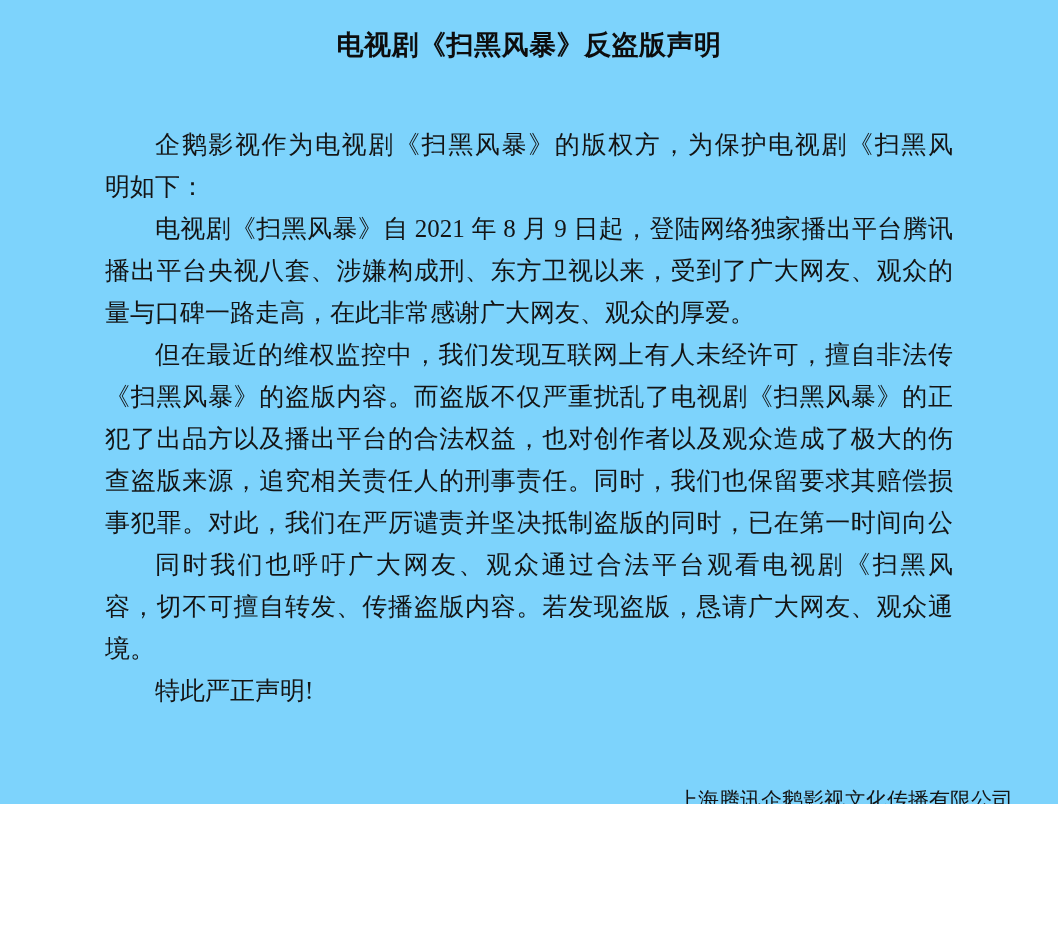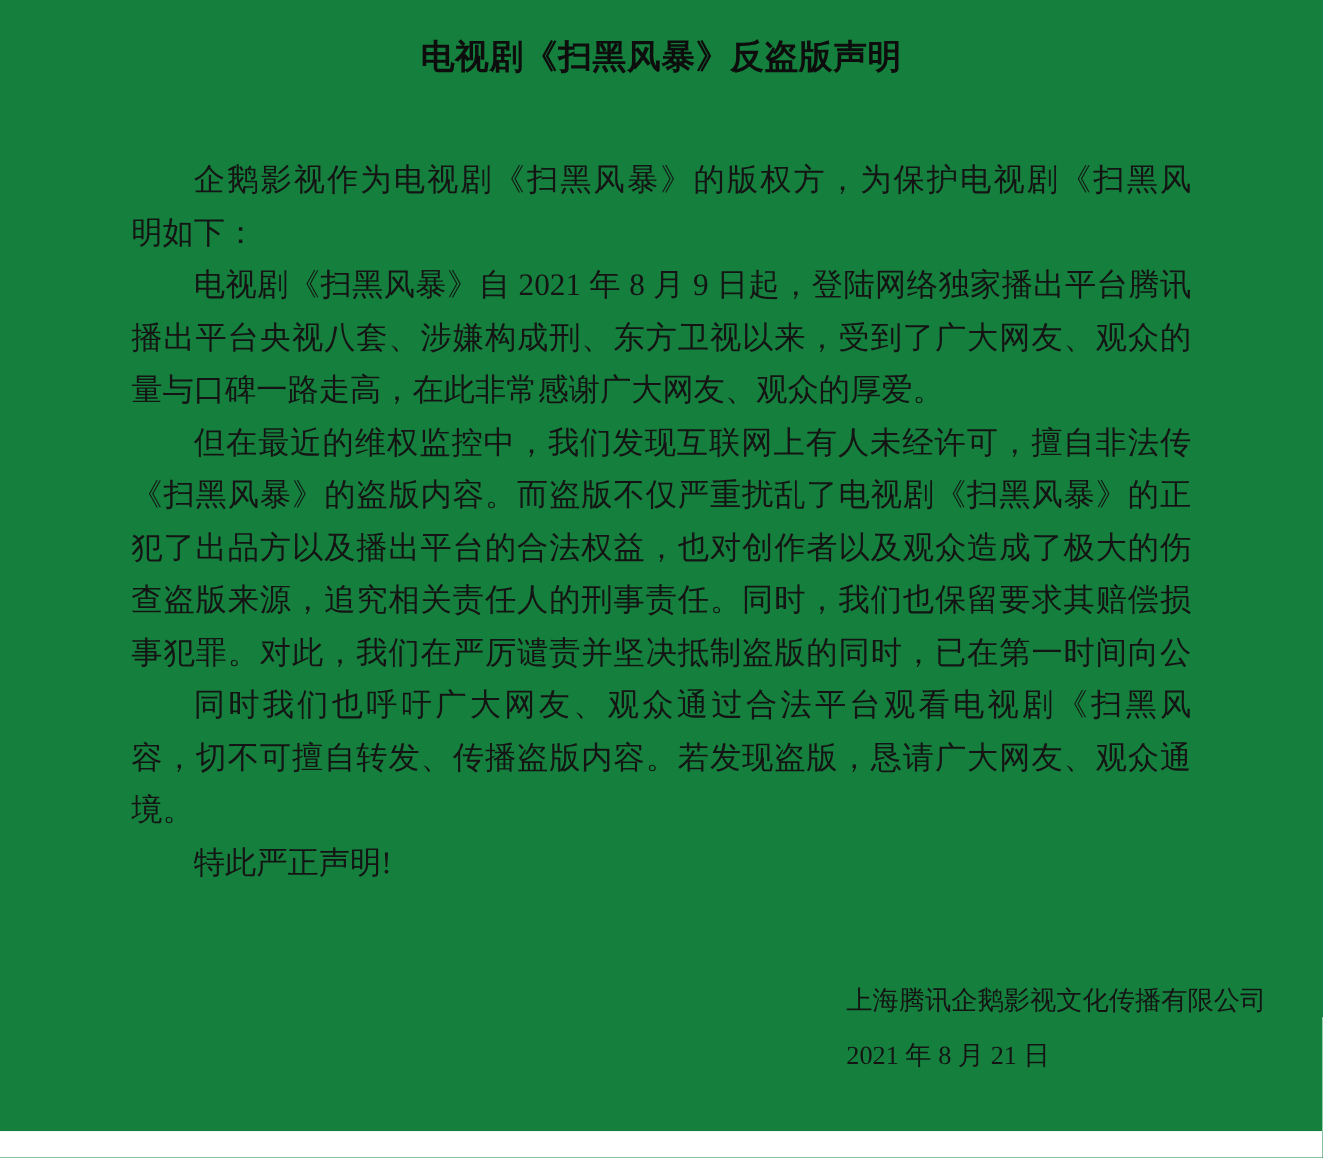--- a/index.html
+++ b/index.html
@@ -3,22 +3,22 @@
 <meta charset="utf-8">
 <style>
   html, body {
     margin: 0;
     padding: 0;
     background: #ffffff;
   }
   .page {
     position: relative;
     width: 1058px;
-    height: 905px;
-    background: #15803d;
+    height: 804px;
+    background: #7dd3fc;
     color: #141414;
     font-family: "Liberation Serif", "DejaVu Serif", serif;
     overflow: hidden;
   }
   .doc-title {
     margin: 0;
     padding-top: 28px;
     font-family: "Liberation Sans", "DejaVu Sans", sans-serif;
     font-weight: 700;
     font-size: 27px;

